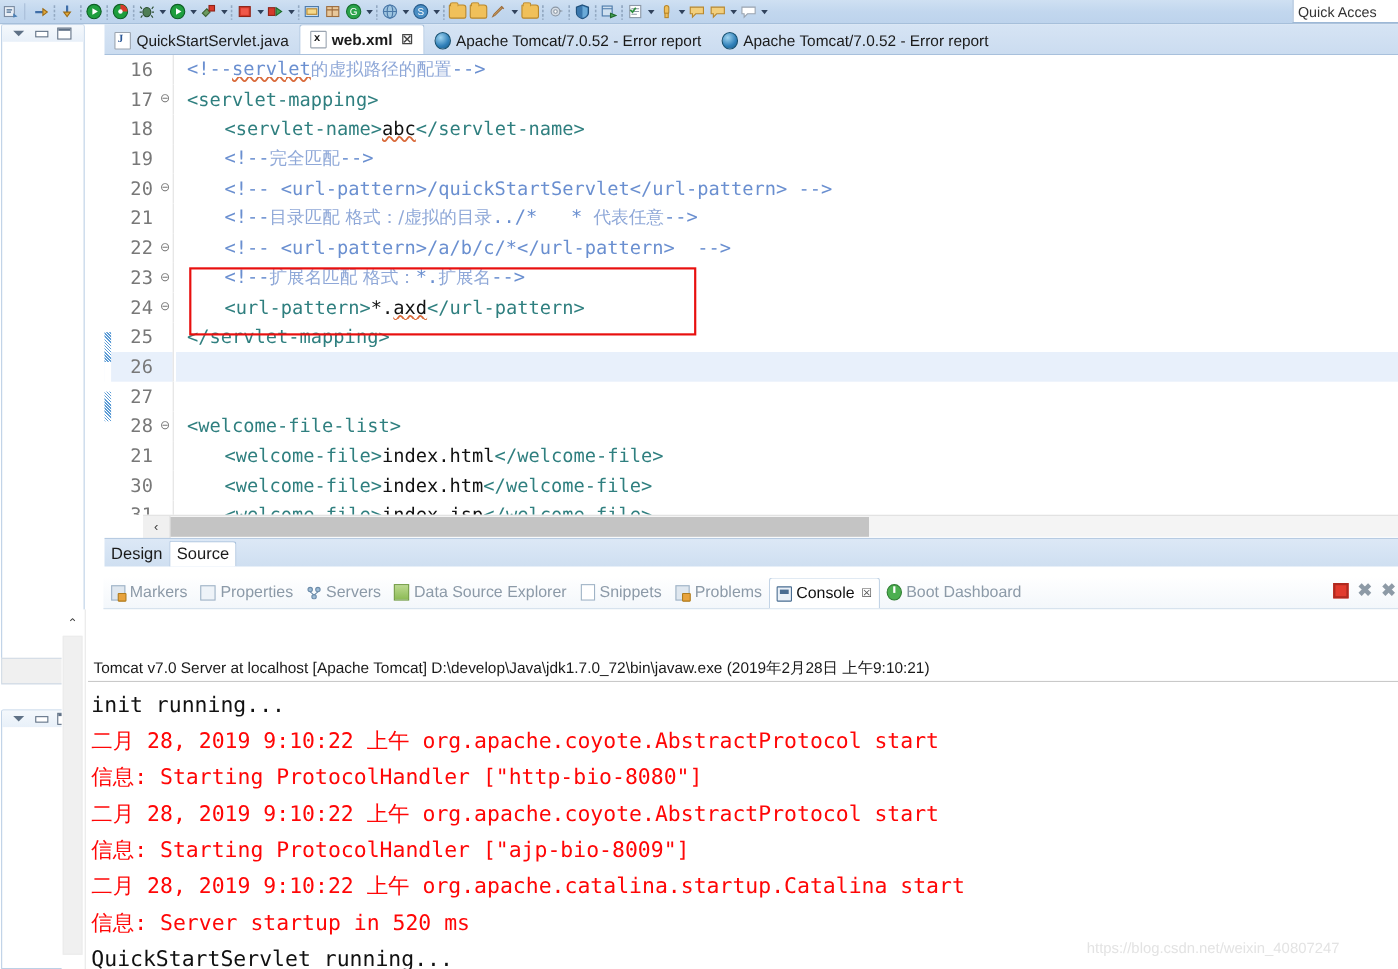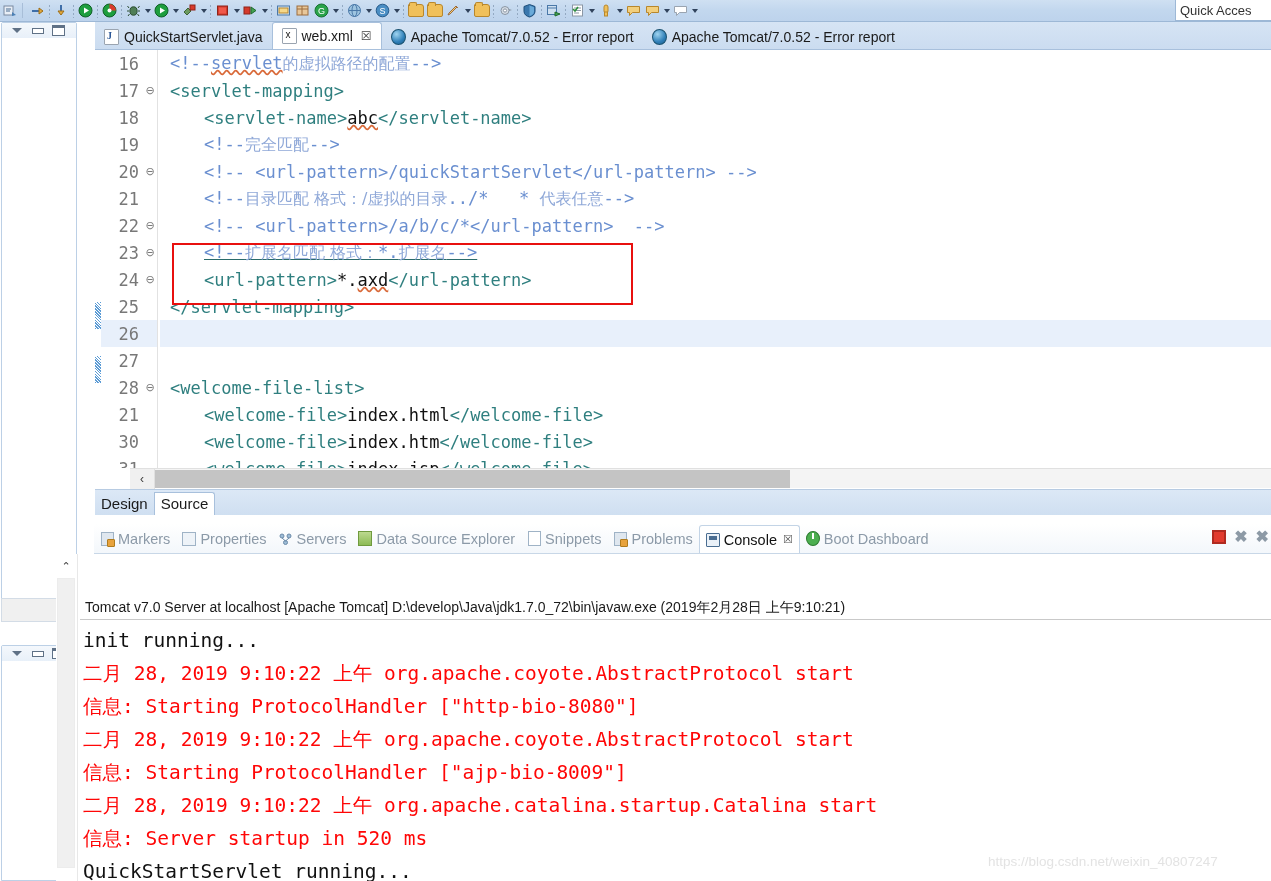--- a/index.html
+++ b/index.html
@@ -70,21 +70,21 @@
     border-bottom:1px solid #a8c0dc;
     display:flex; align-items:flex-end; box-sizing:border-box; overflow:hidden;
   }
   .tab {
     height:25px; display:flex; align-items:center; gap:5px;
     padding:0 9px; font-size:14px; color:#1a1a1a; white-space:nowrap;
     box-sizing:border-box; position:relative; cursor:default;
   }
   .tab.active {
     background:#ffffff; border:1px solid #a8c0dc; border-bottom:none;
-    border-radius:3px 3px 0 0; height:27px;
+    border-radius:3px 3px 0 0; height:27px;font-weight:bold;
   }
   .tab-ic { width:15px;height:15px;flex:0 0 auto; display:inline-flex;align-items:center;justify-content:center;
             font-size:9px; color:#fff; }
   .ic-java { width:13px;height:14px;background:#fff;border:1px solid #9aa4b0;border-radius:1px;position:relative;}
   .ic-java:after{content:"J";position:absolute;left:2px;top:0px;font-size:10px;color:#2b5797;font-weight:bold;font-family:"Liberation Serif",serif;}
   .ic-xml { width:13px;height:14px;background:#fff;border:1px solid #9aa4b0;border-radius:1px;position:relative;}
   .ic-xml:after{content:"x";position:absolute;left:3px;top:0px;font-size:10px;color:#1a1a1a;}
   .ic-globe { width:14px;height:14px;border-radius:50%;
               background:radial-gradient(circle at 35% 30%, #9fd4f0 0%, #2f7fb8 60%, #1d5c88 100%);
               border:1px solid #17506f;}
@@ -501,21 +501,21 @@
       <div class="code-row">
         <div class="gutter">22</div>
         <div class="fold">⊖</div>
         <div class="sep-col"></div>
         <div class="code-text" style="padding-left: 44px;"><span class="tk-cmt">&lt;!-- &lt;url-pattern&gt;/a/b/c/*&lt;/url-pattern&gt;  --&gt;</span></div>
       </div>
       <div class="code-row">
         <div class="gutter">23</div>
         <div class="fold">⊖</div>
         <div class="sep-col"></div>
-        <div class="code-text" style="padding-left: 44px; text-decoration: underline;"><span class="tk-cmt">&lt;!--</span><span class="tk-cmt-lt" style="font-family: &quot;DejaVu Sans&quot;, sans-serif; font-size: 16px;">扩展名匹配 格式：</span><span class="tk-cmt">*.</span><span class="tk-cmt-lt" style="font-family: &quot;DejaVu Sans&quot;, sans-serif; font-size: 16px;">扩展名</span><span class="tk-cmt">--&gt;</span></div>
+        <div class="code-text" style="padding-left: 44px;"><span class="tk-cmt">&lt;!--</span><span class="tk-cmt-lt" style="font-family: &quot;DejaVu Sans&quot;, sans-serif; font-size: 16px;">扩展名匹配 格式：</span><span class="tk-cmt">*.</span><span class="tk-cmt-lt" style="font-family: &quot;DejaVu Sans&quot;, sans-serif; font-size: 16px;">扩展名</span><span class="tk-cmt">--&gt;</span></div>
       </div>
       <div class="code-row">
         <div class="gutter">24</div>
         <div class="fold">⊖</div>
         <div class="sep-col"></div>
         <div class="code-text" style="padding-left: 44px;"><span class="tk-tag">&lt;url-pattern&gt;</span><span class="tk-txt">*.</span><span class="tk-txt squiggle">axd</span><span class="tk-tag">&lt;/url-pattern&gt;</span></div>
       </div>
       <div class="code-row">
         <div class="gutter">25</div>
         <div class="fold"></div>

